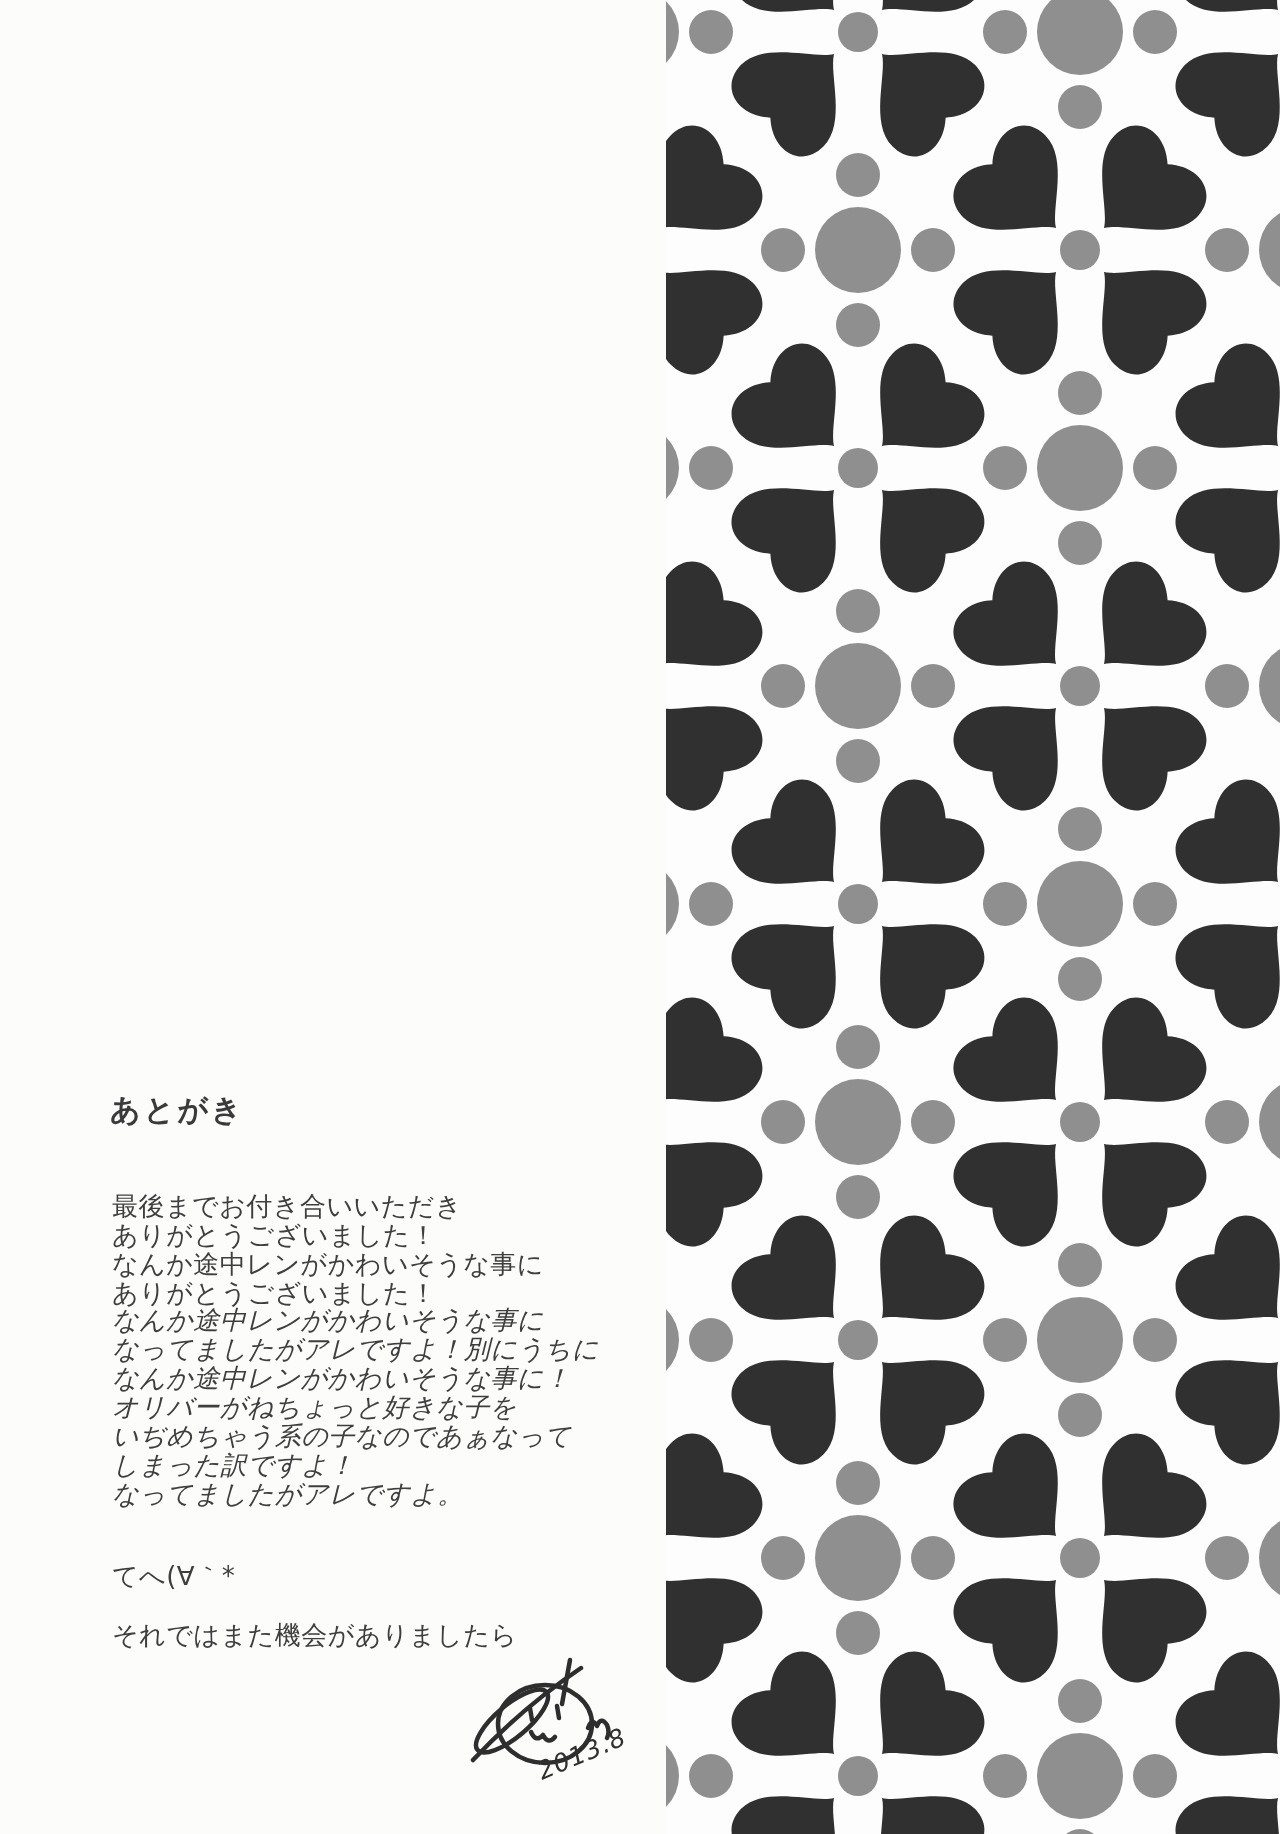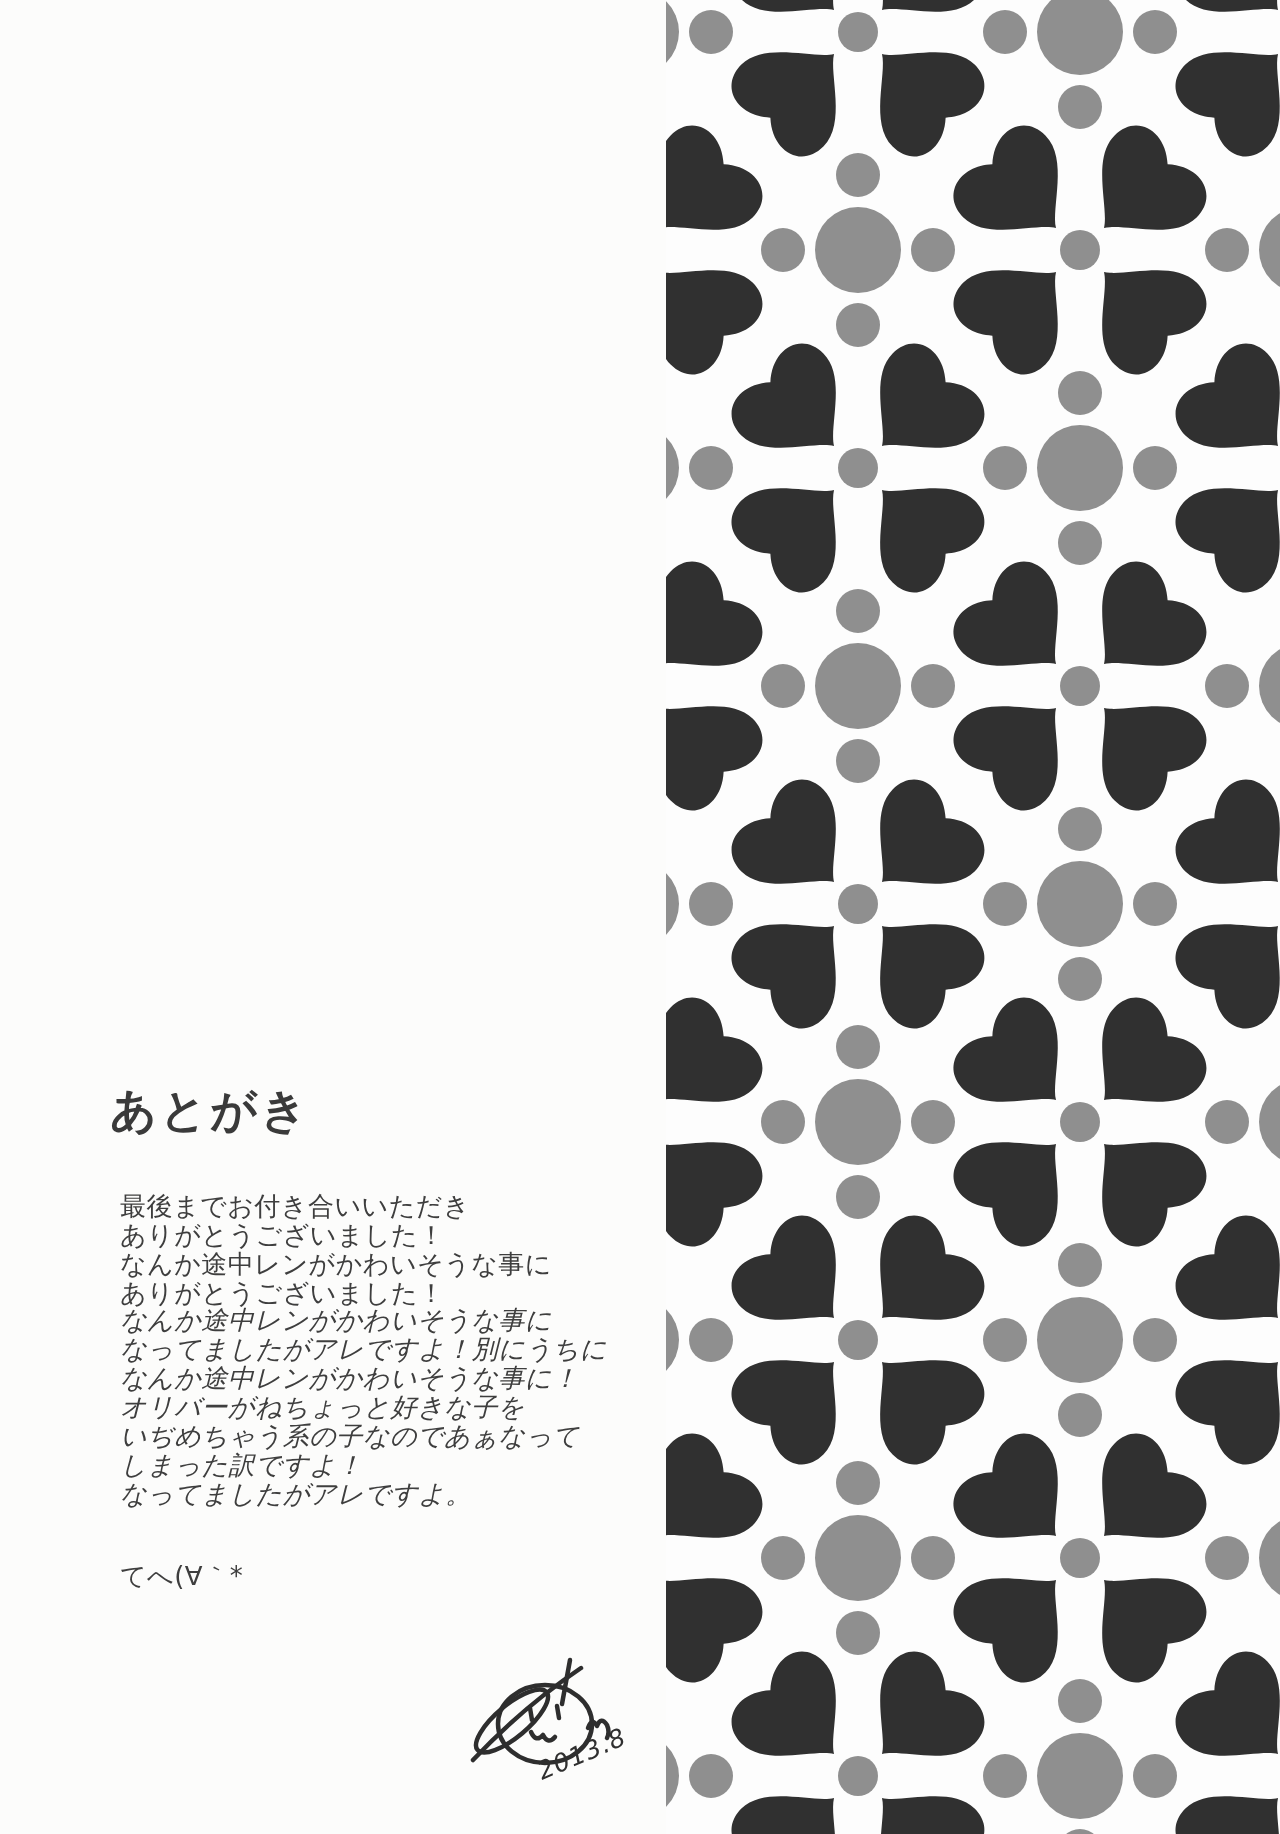--- a/index.html
+++ b/index.html
@@ -6,33 +6,33 @@
   body {
     width:1280px; height:1834px;
     position:relative;
     background:#fcfcfb;
     overflow:hidden;
     font-family:"DejaVu Sans", sans-serif;
   }
   .pattern-svg { position:absolute; left:666px; top:0; }
   .afterword-title {
     position:absolute; left:110px; top:1088px;
-    font-size:46px; font-weight:600; color:#3a3a3a;
+    font-size:30px; font-weight:600; color:#3a3a3a;
     letter-spacing:3px; line-height:44px;
   }
   .para {
     position:absolute; left:112px;
     font-size:26px; line-height:29px;
     color:#3e3e3e; letter-spacing:0.5px;
   }
   .para-1 { top:1192px; }
   .para-2 { top:1306px;font-style:italic; }
   .para-emote { top:1562px; }
   .para-3 { top:1621px; }
-  .line { display:block; white-space:pre;margin-left:8px; }
+  .line { display:block; white-space:pre; }
   .signature-svg { position:absolute; left:418px; top:1642px; }
   .sig-stroke { fill:none; stroke:#2e2e2e; stroke-width:4.5; stroke-linecap:round; stroke-linejoin:round; }
   .sig-date { font-size:25px; fill:#2f2f2f; font-style:italic; letter-spacing:1px; }
 </style>
 </head>
 <body>
 
 <svg class="pattern-svg" width="614" height="1834" viewBox="0 0 614 1834" aria-hidden="true">
   <defs>
     <path id="ht" fill="#303030" d="M 0 58 C -11 40 -58 18 -58 -15 C -58 -46 -25 -55 0 -32 C 25 -55 58 -46 58 -15 C 58 18 11 40 0 58 Z"></path>
@@ -83,20 +83,21 @@
   <span class="line">いぢめちゃう系の子なのであぁなって</span>
   <span class="line">しまった訳ですよ！</span>
   <span class="line">なってましたがアレですよ。</span>
 </div>
 
 <div class="para para-emote">
   <span class="line">てへ(∀｀*ゞ</span>
 </div>
 
 <div class="para para-3">
+  <span class="line">それではまた機会がありましたら</span>
 </div>
 
 <svg class="signature-svg" width="230" height="190" viewBox="0 0 230 190">
   <ellipse class="sig-stroke" cx="127" cy="82" rx="47" ry="39"></ellipse>
   <ellipse class="sig-stroke" cx="94" cy="79" rx="45" ry="16" transform="rotate(-40 94 79)"></ellipse>
   <path class="sig-stroke" d="M 55 118 Q 105 65 163 26"></path>
   <path class="sig-stroke" d="M 152 18 L 144 62"></path>
   <path class="sig-stroke" d="M 112 66 L 114 78" stroke-width="4"></path>
   <path class="sig-stroke" d="M 139 64 L 141 76" stroke-width="4"></path>
   <path class="sig-stroke" d="M 113 90 q 5 11 12 3 q 5 10 12 2" stroke-width="4"></path>

